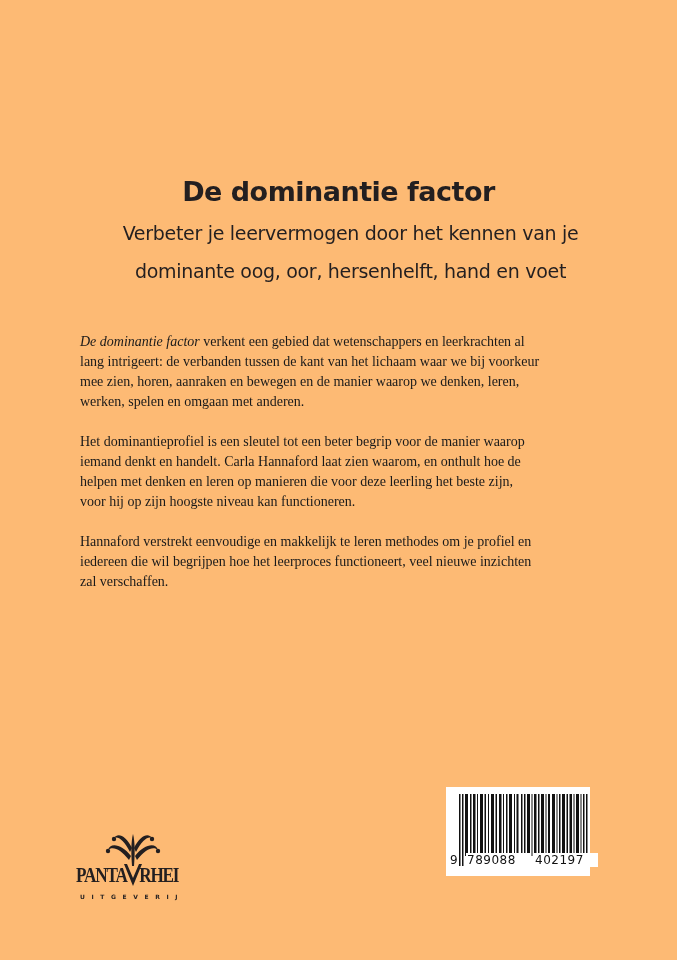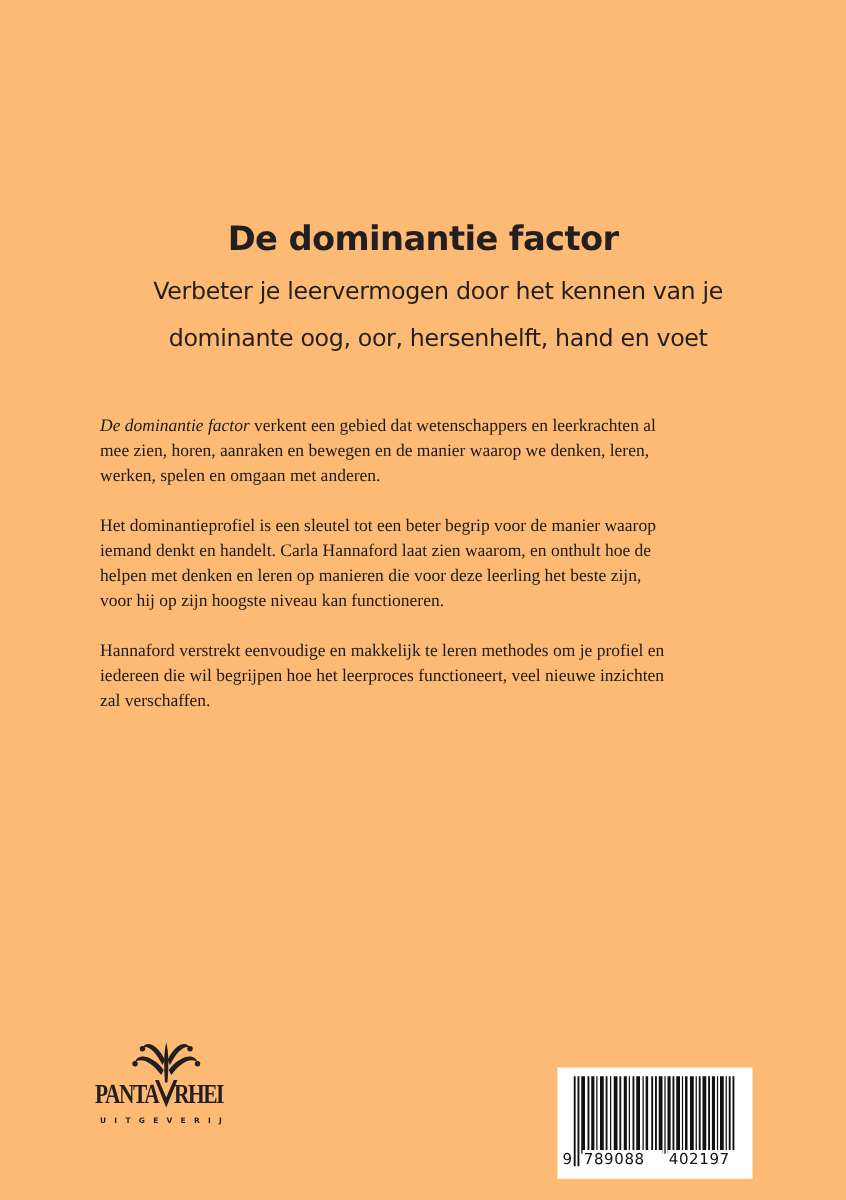--- a/index.html
+++ b/index.html
@@ -106,22 +106,22 @@
       font-family: "DejaVu Sans", sans-serif;
       font-weight: bold;
       font-size: 6px;
       letter-spacing: 6.6px;
       color: #231f20;
       white-space: nowrap;
     }
     .barcode-box {
       position: absolute;
       left: 446px;
-      top: 854px;
-      width: 156px;
+      top: 787px;
+      width: 144px;
       height: 89px;
       background: #ffffff;
     }
     .barcode-box svg {
       position: absolute;
       left: 0;
       top: 0;
     }
     .barcode-digits {
       position: absolute;
@@ -161,20 +161,21 @@
   <h1 class="title">De dominantie factor</h1>
 
   <div class="subtitle">
     <span>Verbeter je leervermogen door het kennen van je</span>
     <span>dominante oog, oor, hersenhelft, hand en voet</span>
   </div>
 
   <div class="body-text">
     <p>
       <span class="line"><em>De dominantie factor</em><span> verkent een gebied dat wetenschappers en leerkrachten al</span></span>
+      <span class="line">lang intrigeert: de verbanden tussen de kant van het lichaam waar we bij voorkeur</span>
       <span class="line">mee zien, horen, aanraken en bewegen en de manier waarop we denken, leren,</span>
       <span class="line">werken, spelen en omgaan met anderen.</span>
     </p>
     <p>
       <span class="line">Het dominantieprofiel is een sleutel tot een beter begrip voor de manier waarop</span>
       <span class="line">iemand denkt en handelt. Carla Hannaford laat zien waarom, en onthult hoe de</span>
       <span class="line">helpen met denken en leren op manieren die voor deze leerling het beste zijn,</span>
       <span class="line">voor hij op zijn hoogste niveau kan functioneren.</span>
     </p>
     <p>

